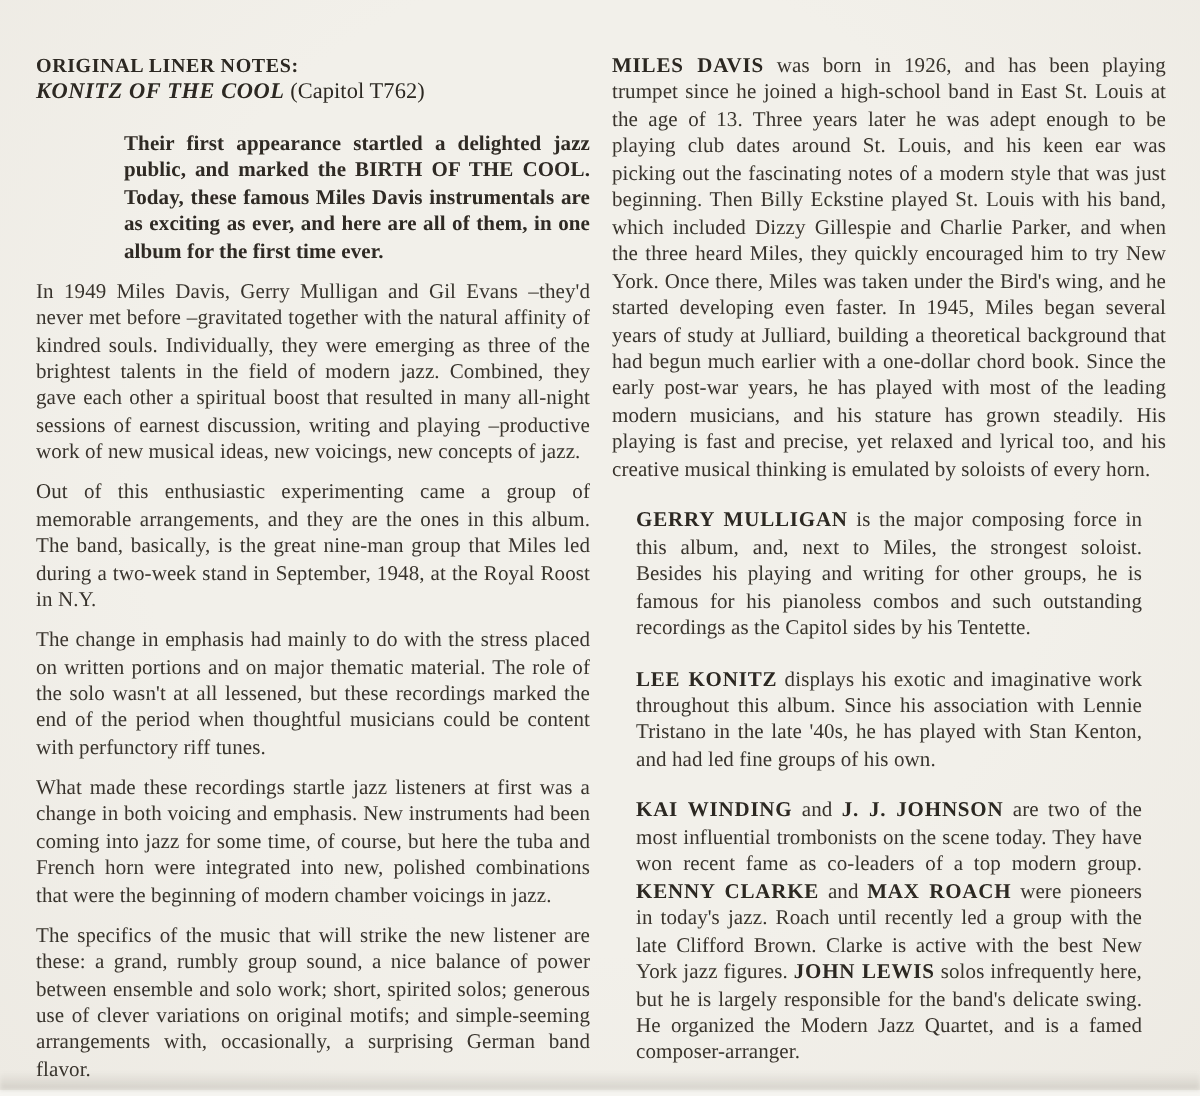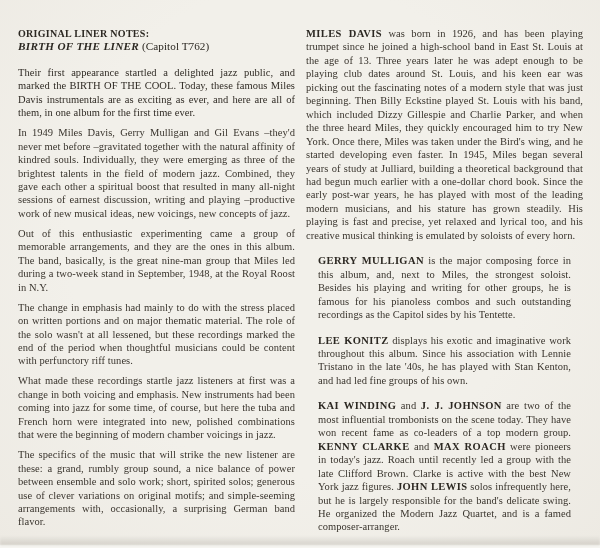--- a/index.html
+++ b/index.html
@@ -47,32 +47,32 @@
     font-weight: bold;
     font-size: 10px;
     letter-spacing: 0.3px;
     color: #2c2822;
     display: block;
   }
   .header-line2 { display: block; font-size: 11.2px; color: #2c2822; }
   .title-italic { font-weight: bold; font-style: italic; letter-spacing: 0.3px; }
   .title-suffix { font-weight: normal; font-style: normal; }
   .lead-bold { font-weight: bold; letter-spacing: 0.4px; color: #2c2822; font-family: Liberation Serif, serif; }
-  p.intro { font-weight: normal; color: #2f2a24; }
+  p.intro { font-weight: bold; color: #2f2a24; margin-left: 44px; }
 </style>
 </head>
 <body>
 
 <div class="page">
   <div class="columns">
 
     <div class="col">
       <div class="header-block">
         <span class="header-line1">ORIGINAL LINER NOTES:</span>
-        <span class="header-line2"><span class="title-italic">BIRTH OF THE LINER</span><span class="title-suffix"> (Capitol T762)</span></span>
+        <span class="header-line2"><span class="title-italic">KONITZ OF THE COOL</span><span class="title-suffix"> (Capitol T762)</span></span>
       </div>
       <div>
           <p class="intro"><span>Their first appearance startled a delighted jazz public, and marked the BIRTH OF THE COOL. Today, these famous Miles Davis instrumentals are as exciting as ever, and here are all of them, in one album for the first time ever.</span></p>
           <p><span>In 1949 Miles Davis, Gerry Mulligan and Gil Evans –they'd never met before –gravitated together with the natural affinity of kindred souls. Individually, they were emerging as three of the brightest talents in the field of modern jazz. Combined, they gave each other a spiritual boost that resulted in many all-night sessions of earnest discussion, writing and playing –productive work of new musical ideas, new voicings, new concepts of jazz.</span></p>
           <p><span>Out of this enthusiastic experimenting came a group of memorable arrangements, and they are the ones in this album. The band, basically, is the great nine-man group that Miles led during a two-week stand in September, 1948, at the Royal Roost in N.Y.</span></p>
           <p><span>The change in emphasis had mainly to do with the stress placed on written portions and on major thematic material. The role of the solo wasn't at all lessened, but these recordings marked the end of the period when thoughtful musicians could be content with perfunctory riff tunes.</span></p>
           <p><span>What made these recordings startle jazz listeners at first was a change in both voicing and emphasis. New instruments had been coming into jazz for some time, of course, but here the tuba and French horn were integrated into new, polished combinations that were the beginning of modern chamber voicings in jazz.</span></p>
           <p><span>The specifics of the music that will strike the new listener are these: a grand, rumbly group sound, a nice balance of power between ensemble and solo work; short, spirited solos; generous use of clever variations on original motifs; and simple-seeming arrangements with, occasionally, a surprising German band flavor.</span></p>
         </div>
     </div>

